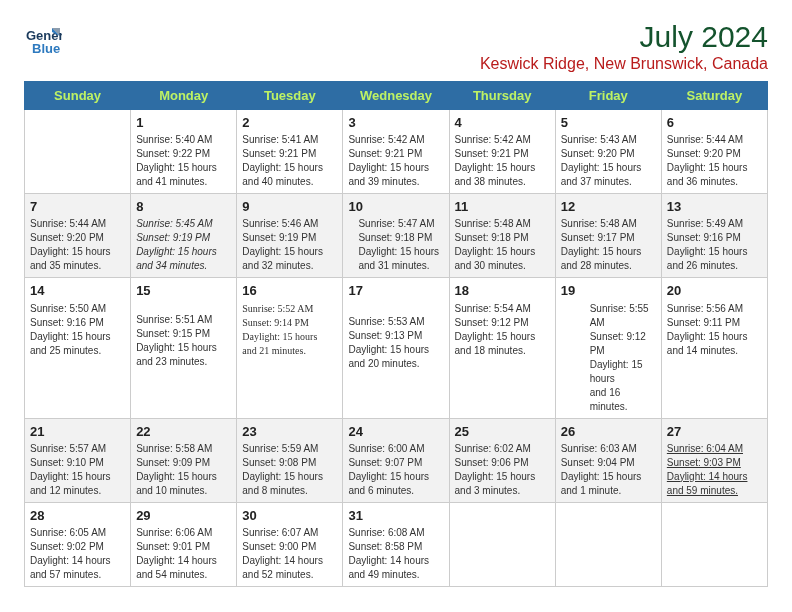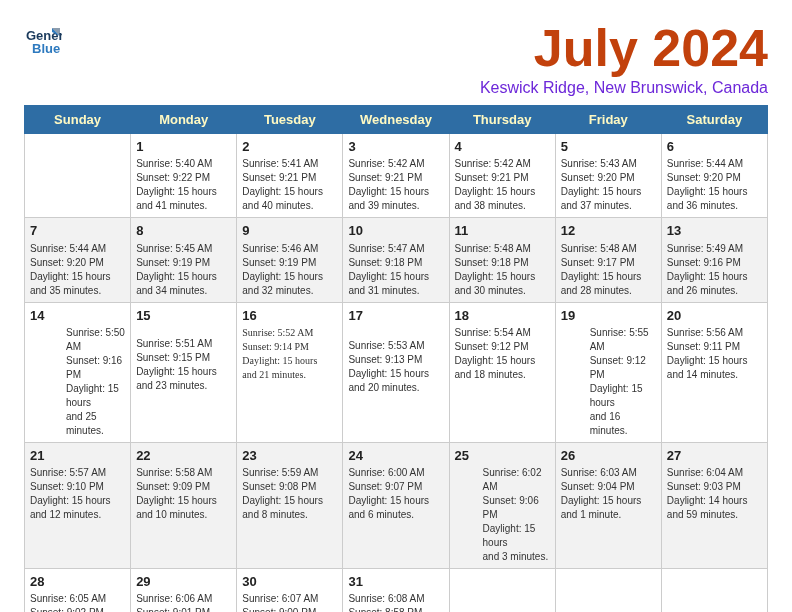--- a/index.html
+++ b/index.html
@@ -23,39 +23,39 @@
     }
     .logo-icon {
       width: 38px;
       height: 38px;
       margin-right: 2px;
     }
     .title-block {
       text-align: right;
     }
     .month-title {
-      font-size: 52px;
-      font-weight: bold;
-      color: #c2410c;
+      font-size: 30px;
+      font-weight: normal;
+      color: #14532d;
       line-height: 1.1;
     }
     .location {
       font-size: 16px;
-      color: #6d28d9;
+      color: #b91c1c;
       margin-top: 2px;
     }
     table {
       width: 100%;
       border-collapse: collapse;
       margin-top: 8px;
       font-size: 11.5px;
     }
     thead th {
       background-color: #2e6da4;
-      color: #fef9c3;
+      color: #bef264;
       padding: 6px 4px;
       text-align: center;
       font-size: 13px;
       font-weight: bold;
       border: 1px solid #2e6da4;
     }
     tbody td {
       border: 1px solid #ccc;
       vertical-align: top;
       padding: 4px 5px;
@@ -163,35 +163,35 @@
       <tr>
         <td>
           <span class="day-num">7</span>
           <div class="day-info" style="white-space: pre-line;">Sunrise: 5:44 AM
 Sunset: 9:20 PM
 Daylight: 15 hours
 and 35 minutes.</div>
         </td>
         <td>
           <span class="day-num">8</span>
-          <div class="day-info" style="white-space: pre-line;">Sunrise: 5:45 AM
+          <div class="day-info" style="white-space: pre-line; font-style: italic;">Sunrise: 5:45 AM
 Sunset: 9:19 PM
 Daylight: 15 hours
 and 34 minutes.</div>
         </td>
         <td>
           <span class="day-num">9</span>
           <div class="day-info" style="white-space: pre-line;">Sunrise: 5:46 AM
 Sunset: 9:19 PM
 Daylight: 15 hours
 and 32 minutes.</div>
         </td>
         <td>
           <span class="day-num">10</span>
-          <div class="day-info" style="white-space: pre-line;">Sunrise: 5:47 AM
+          <div class="day-info" style="white-space: pre-line; margin-left: 10px;">Sunrise: 5:47 AM
 Sunset: 9:18 PM
 Daylight: 15 hours
 and 31 minutes.</div>
         </td>
         <td>
           <span class="day-num">11</span>
           <div class="day-info" style="white-space: pre-line;">Sunrise: 5:48 AM
 Sunset: 9:18 PM
 Daylight: 15 hours
 and 30 minutes.</div>
@@ -207,21 +207,21 @@
           <span class="day-num">13</span>
           <div class="day-info" style="white-space: pre-line;">Sunrise: 5:49 AM
 Sunset: 9:16 PM
 Daylight: 15 hours
 and 26 minutes.</div>
         </td>
       </tr>
       <tr>
         <td>
           <span class="day-num">14</span>
-          <div class="day-info" style="white-space: pre-line; margin-left: 36px;">Sunrise: 5:50 AM
+          <div class="day-info" style="white-space: pre-line;">Sunrise: 5:50 AM
 Sunset: 9:16 PM
 Daylight: 15 hours
 and 25 minutes.</div>
         </td>
         <td>
           <span class="day-num">15</span>
           <div class="day-info" style="white-space: pre-line; margin-top: 12px;">Sunrise: 5:51 AM
 Sunset: 9:15 PM
 Daylight: 15 hours
 and 23 minutes.</div>
@@ -286,35 +286,35 @@
         </td>
         <td>
           <span class="day-num">24</span>
           <div class="day-info" style="white-space: pre-line;">Sunrise: 6:00 AM
 Sunset: 9:07 PM
 Daylight: 15 hours
 and 6 minutes.</div>
         </td>
         <td>
           <span class="day-num">25</span>
-          <div class="day-info" style="white-space: pre-line; margin-left: 28px;">Sunrise: 6:02 AM
+          <div class="day-info" style="white-space: pre-line;">Sunrise: 6:02 AM
 Sunset: 9:06 PM
 Daylight: 15 hours
 and 3 minutes.</div>
         </td>
         <td>
           <span class="day-num">26</span>
           <div class="day-info" style="white-space: pre-line;">Sunrise: 6:03 AM
 Sunset: 9:04 PM
 Daylight: 15 hours
 and 1 minute.</div>
         </td>
         <td>
           <span class="day-num">27</span>
-          <div class="day-info" style="white-space: pre-line;">Sunrise: 6:04 AM
+          <div class="day-info" style="white-space: pre-line; text-decoration: underline;">Sunrise: 6:04 AM
 Sunset: 9:03 PM
 Daylight: 14 hours
 and 59 minutes.</div>
         </td>
       </tr>
       <tr>
         <td>
           <span class="day-num">28</span>
           <div class="day-info" style="white-space: pre-line;">Sunrise: 6:05 AM
 Sunset: 9:02 PM

